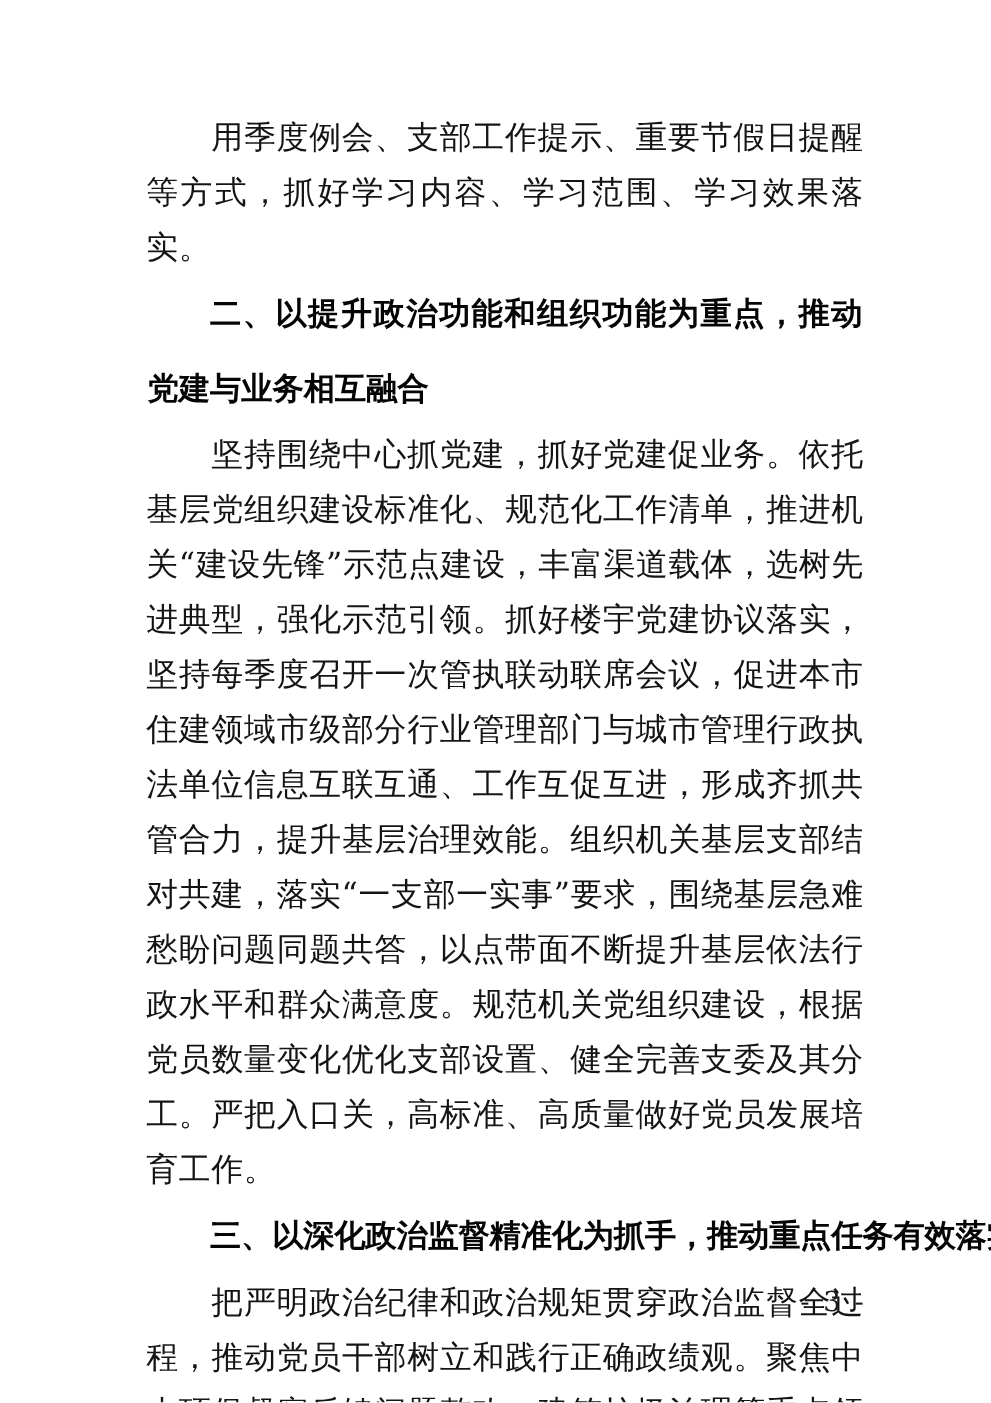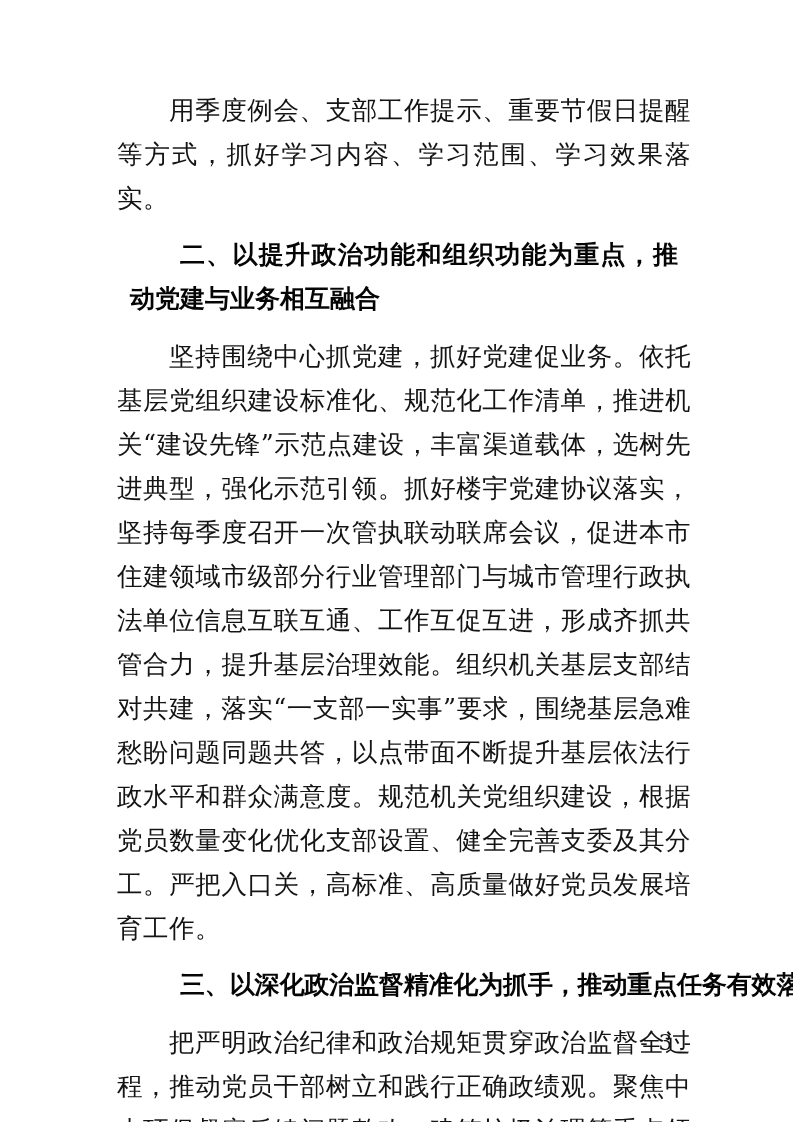--- a/index.html
+++ b/index.html
@@ -43,24 +43,24 @@
     text-indent: 52px;
     margin: 0;
     color: #141414;
     font-weight: 400;
   }
 
   
   .heading {
     font-family: "DejaVu Sans", "Liberation Sans", sans-serif;
     font-size: 25px;
-    line-height: 44px;
+    line-height: 60px;
     font-weight: 700;
     text-indent: 50px;
-    margin: 13px;
+    margin: 1px;
     color: #050505;
     text-align: justify;
     text-justify: inter-character;
   }
 
   
   .heading.wrap {
     text-align-last: left;
   }
 

